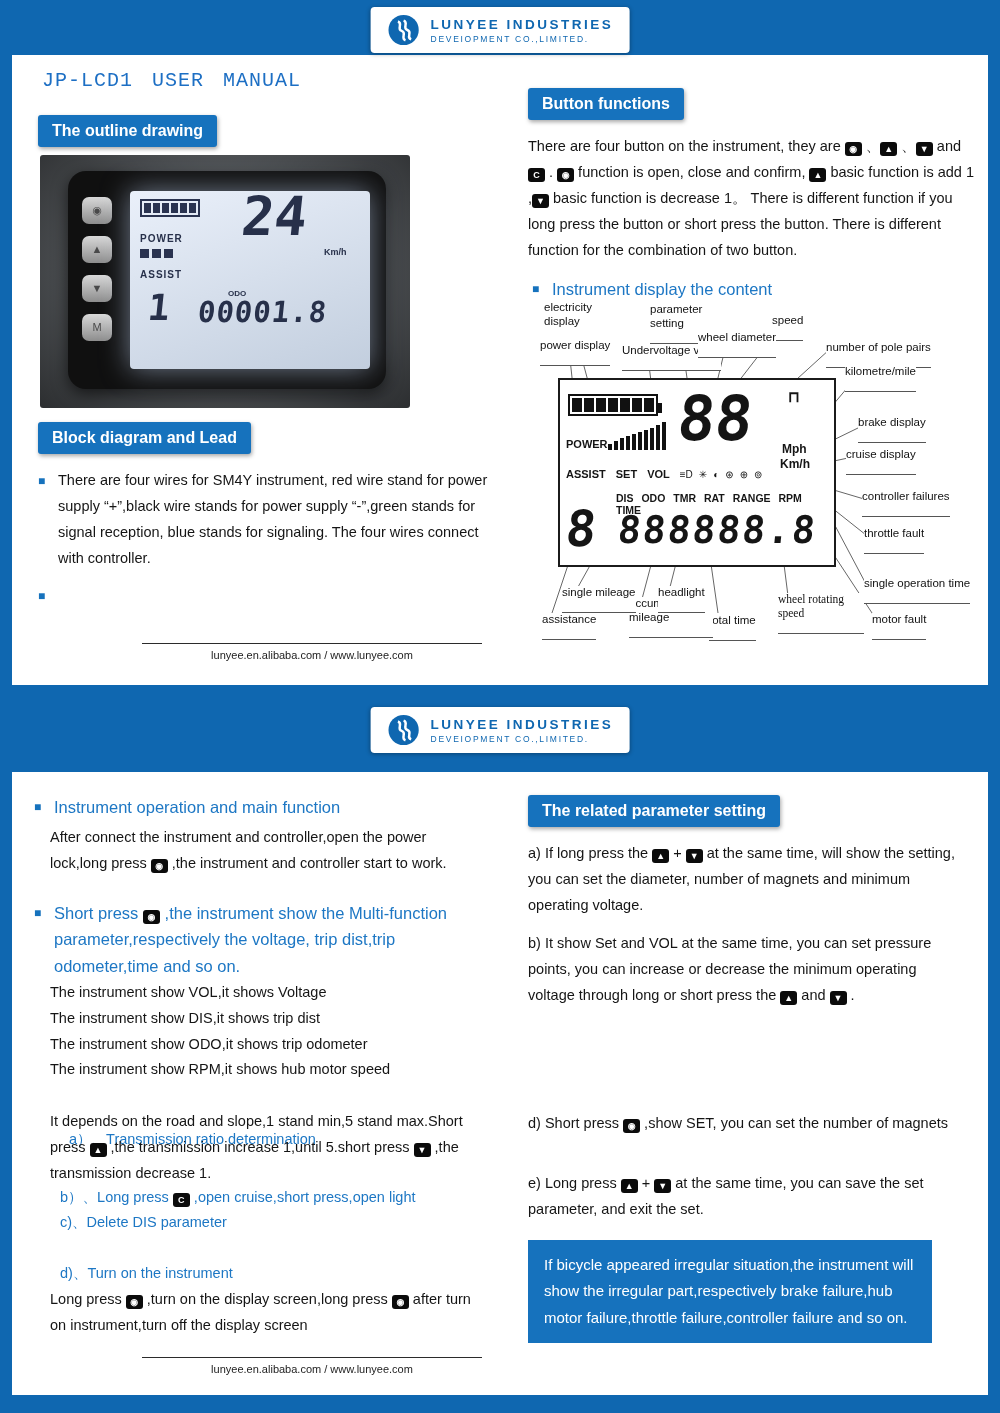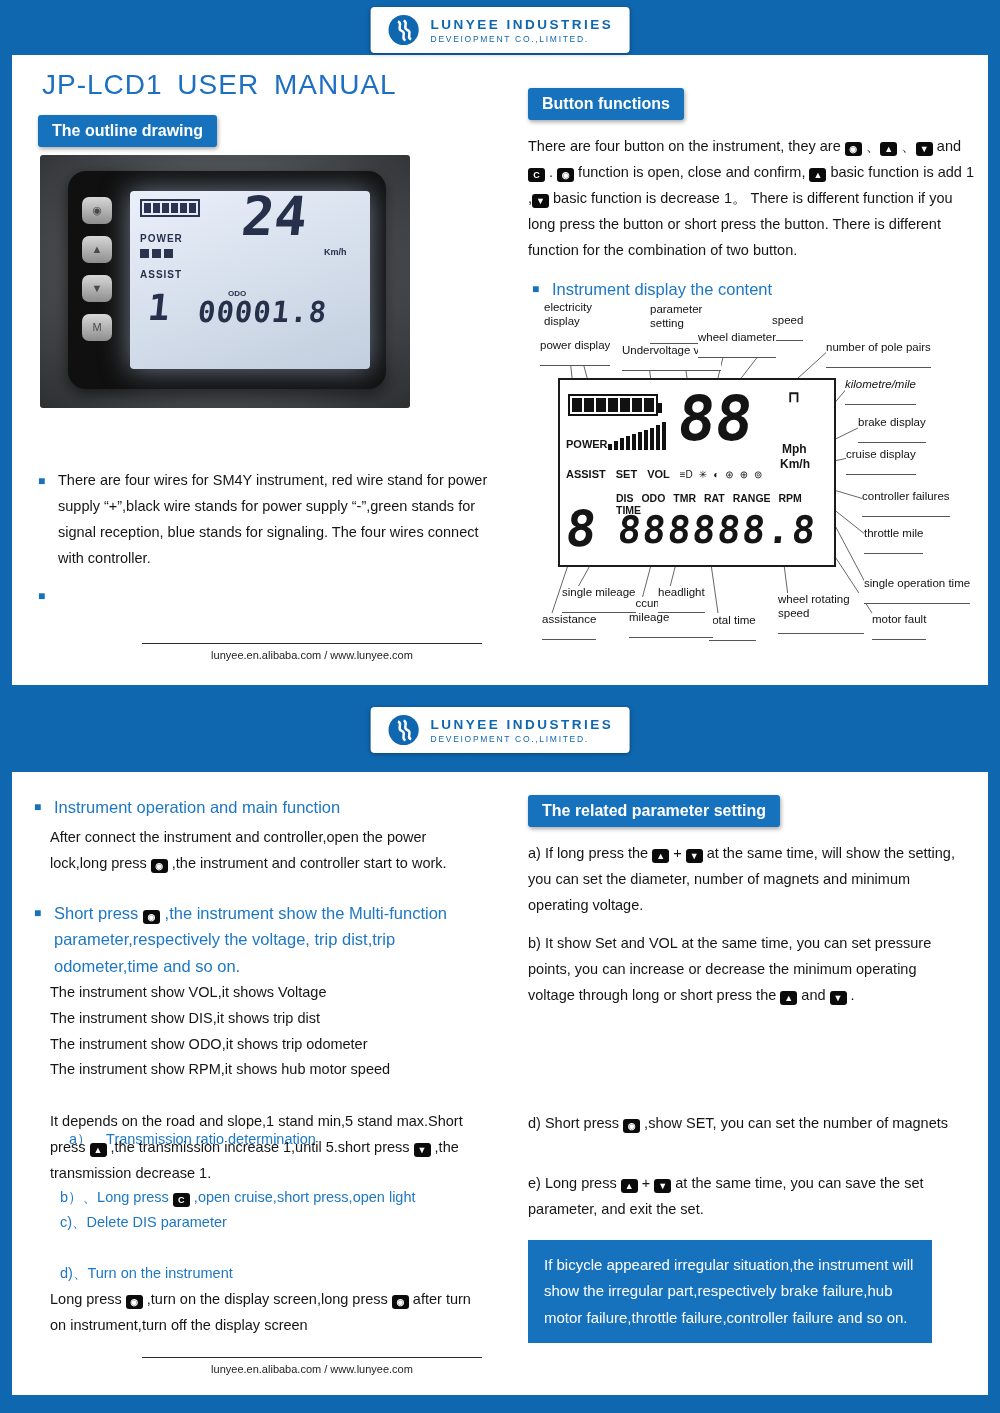--- a/index.html
+++ b/index.html
@@ -12,21 +12,21 @@
 
   .logo-card { position:absolute; left:50%; transform:translateX(-50%); background:#fff; border-radius:4px;
     display:flex; align-items:center; gap:10px; padding:6px 16px; box-shadow:0 1px 4px rgba(0,0,0,.35); z-index:5; }
   #logo1 { top:7px; } #logo2 { top:707px; }
   .company { font-size:13.5px; font-weight:bold; letter-spacing:2.5px; color:#0f67b0; }
   .subtitle { font-size:8.5px; letter-spacing:1.7px; color:#0f67b0; margin-top:2px; }
 
   .badge { position:absolute; background:#1672bd; color:#fff; font-size:16px; padding:7px 14px; border-radius:3px;
     box-shadow:1px 2px 4px rgba(0,0,0,.35); white-space:nowrap;font-weight:bold; }
 
-  .title { position:absolute; left:30px; top:14px; font-size:28px; color:#1d6fc4; letter-spacing:1px; word-spacing:6px; }
+  .title { position:absolute; left:30px; top:14px; font-size:20px; color:#1d6fc4; letter-spacing:1px; word-spacing:6px;font-family:Liberation Mono, monospace; }
 
   .p { position:absolute; font-size:14.5px; line-height:1.8; }
   .blue { color:#1d77c4; }
   .h { position:absolute; font-size:16.5px; color:#1d77c4; line-height:1.6; }
   .hang { padding-left:20px; position:absolute; }
   .sq { color:#1672bd; font-size:12px; position:absolute; left:0; top:4px; }
 
   .key { display:inline-block; background:#0b0b0b; color:#fff; min-width:17px; height:14px; border-radius:3px;
     font-size:9px; line-height:14px; text-align:center; vertical-align:-1px; font-weight:bold; padding:0 1px; }
 
@@ -140,20 +140,21 @@
             <i></i>
           </div>
         <div class="ph-assist">ASSIST</div>
         <div class="ph-odo">ODO</div>
         <div class="ph-lvl seg7">1</div>
         <div class="ph-odom seg7">00001.8</div>
       </div>
     </div>
   </div>
 
+  <div class="badge" style="left:26px;top:367px;">Block diagram and Lead</div>
 
   <div class="p hang" style="left:26px;top:412px;width:458px;">
     <span class="sq">■</span>
     <span>There are four wires for SM4Y instrument, red wire stand for power supply “+”,black wire stands for power supply “-”,green stands for signal reception, blue stands for signaling. The four wires connect with controller.</span>
   </div>
 
   <div class="p hang" style="left:26px;top:527px;width:458px;">
     <span class="sq">■</span>
   </div>
 
@@ -239,28 +240,28 @@
       <div class="odom seg7">888888.8</div>
     </div>
 
     <div class="lbl" style="left:14px;top:0;width:62px;">electricity display</div>
     <div class="lbl" style="left:120px;top:2px;width:64px;">parameter setting</div>
     <div class="lbl" style="left:242px;top:13px;">speed</div>
     <div class="lbl" style="left:10px;top:38px;">power display</div>
     <div class="lbl" style="left:92px;top:43px;">Undervoltage value</div>
     <div class="lbl" style="left:168px;top:30px;">wheel diameter</div>
     <div class="lbl" style="left:296px;top:40px;">number of pole pairs</div>
-    <div class="lbl" style="left:315px;top:77px;font-style:italic;">kilometre/mile</div>
+    <div class="lbl" style="left:315px;top:64px;">kilometre/mile</div>
     <div class="lbl" style="left:328px;top:115px;">brake display</div>
     <div class="lbl" style="left:316px;top:147px;">cruise display</div>
     <div class="lbl" style="left:332px;top:189px;">controller failures</div>
-    <div class="lbl" style="left:334px;top:226px;">throttle mile</div>
+    <div class="lbl" style="left:334px;top:226px;">throttle fault</div>
     <div class="lbl" style="left:334px;top:276px;">single operation time</div>
     <div class="lbl" style="left:342px;top:312px;">motor fault</div>
-    <div class="lbl" style="left:248px;top:292px;width:86px;">wheel rotating speed</div>
+    <div class="lbl" style="left:248px;top:292px;width:86px;font-family:Liberation Serif, serif;">wheel rotating speed</div>
     <div class="lbl" style="left:179px;top:313px;">total time</div>
     <div class="lbl" style="left:99px;top:296px;width:84px;">accumulated mileage</div>
     <div class="lbl" style="left:128px;top:285px;">headlight</div>
     <div class="lbl" style="left:32px;top:285px;">single mileage</div>
     <div class="lbl" style="left:12px;top:312px;">assistance</div>
   </div>
 </div>
 
 <div class="sheet" id="page2">
 

